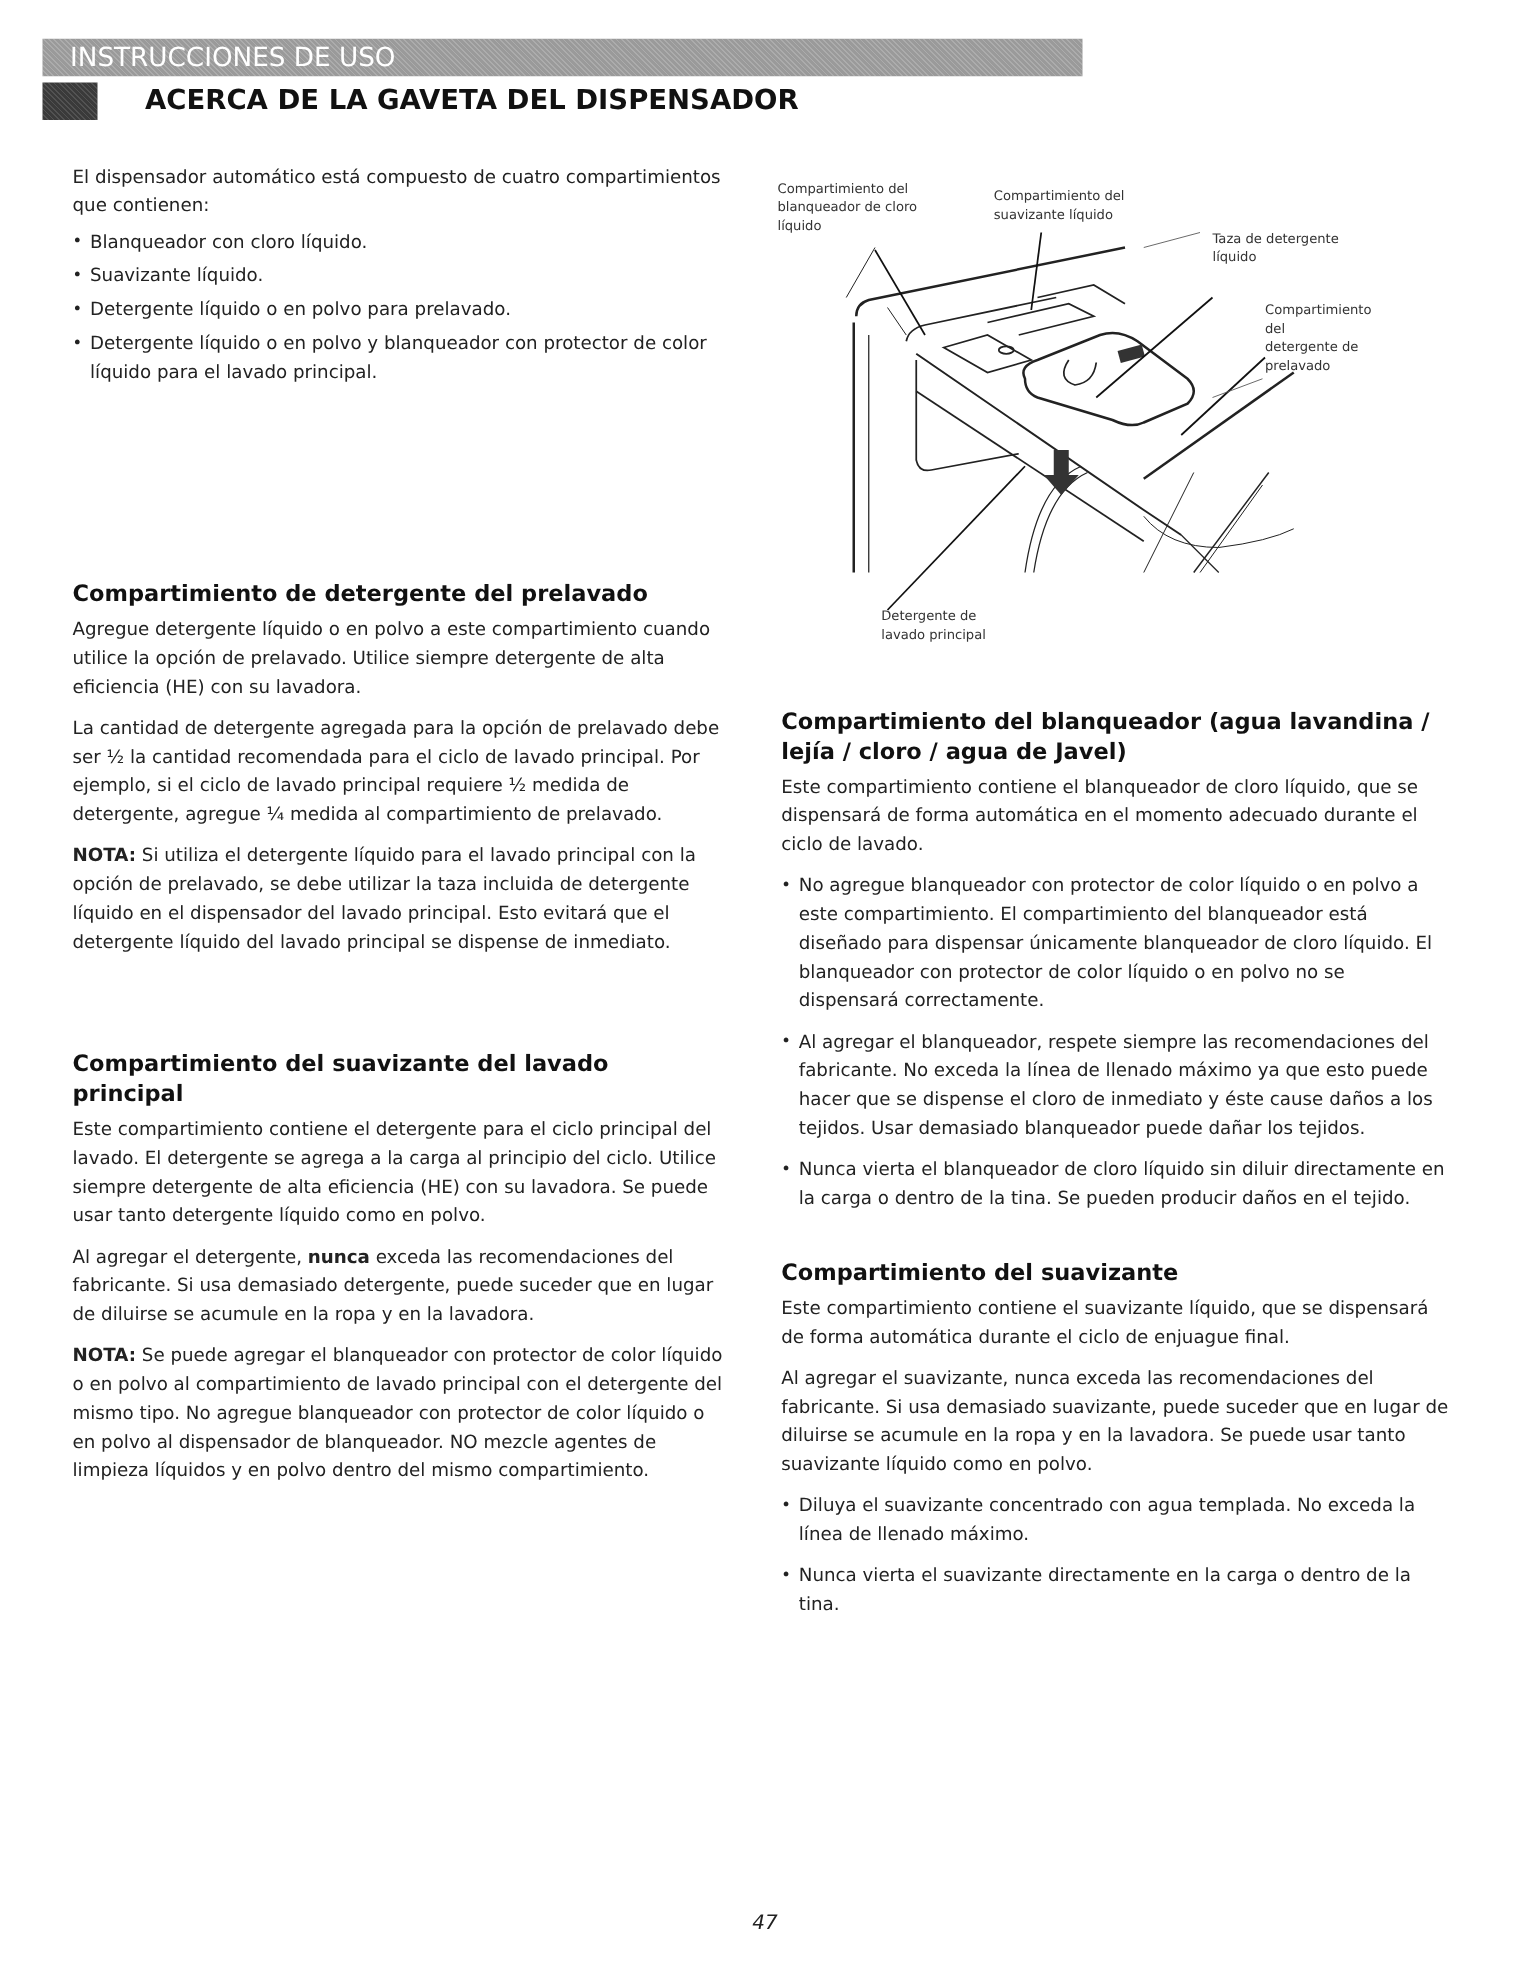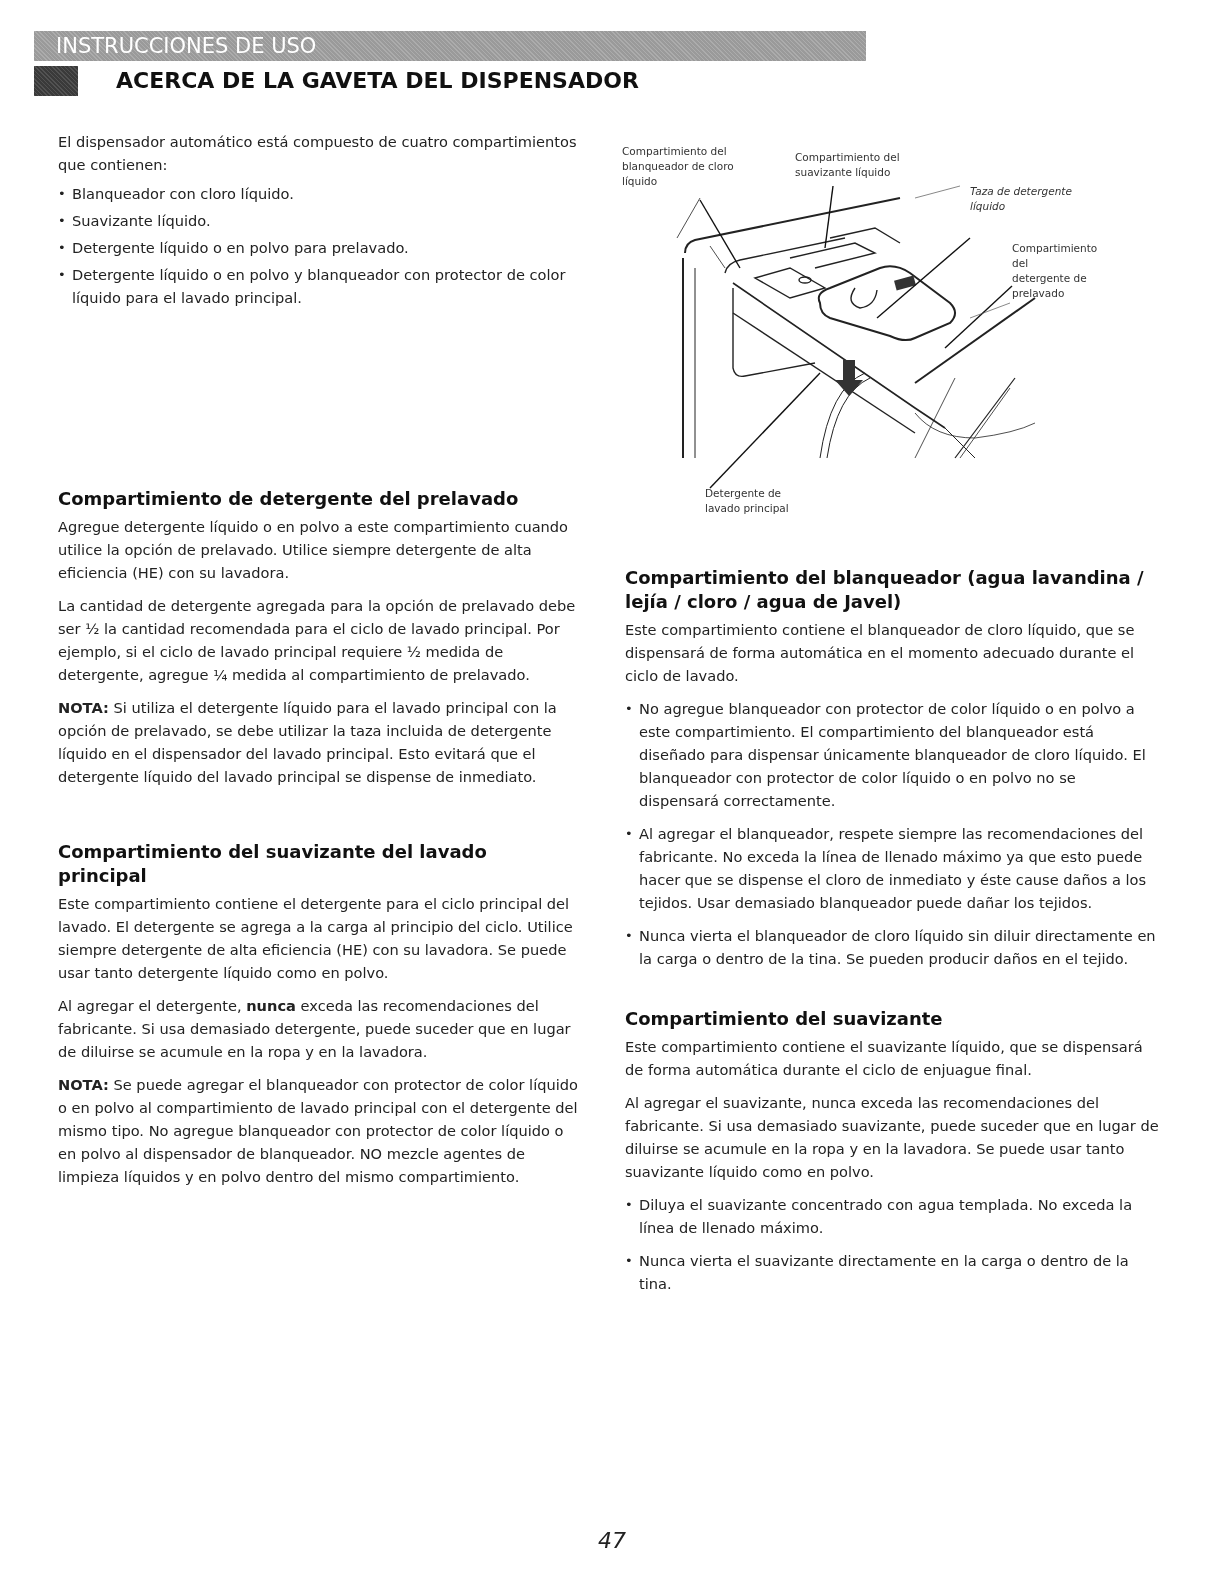--- a/index.html
+++ b/index.html
@@ -36,21 +36,21 @@
   .bullets li { position: relative; padding-left: 14px; margin: 0 0 10px 0; }
   .bullets li::before { content: "•"; position: absolute; left: 0; top: 0; font-size: 13px; }
   .intro .bullets li { margin-bottom: 4px; }
   .intro p { margin-bottom: 6px; margin-top: 16px; }
   .nota-label { font-weight: bold; }
   .strong { font-weight: bold; }
   .diagram { position: absolute; left: 615px; top: 138px; width: 500px; height: 390px; }
   .dlabel { position: absolute; font-size: 10.5px; line-height: 15px; color: #333; white-space: pre-line; }
   .page-number {
     position: absolute; left: 0; width: 1224px; top: 1528px; text-align: center;
-    font-size: 22px; font-style: italic; color: #222;
+    font-size: 16px; font-style: italic; color: #222;
   }
 </style>
 </head>
 <body>
 
 <div class="banner"></div>
 <div class="banner-title">INSTRUCCIONES DE USO</div>
 <div class="section-block"></div>
 <div class="section-title">ACERCA DE LA GAVETA DEL DISPENSADOR</div>
 
@@ -113,30 +113,30 @@
     <g stroke="#555" stroke-width="0.7" fill="none">
       <line x1="300" y1="60" x2="345" y2="48"></line>
       <line x1="355" y1="180" x2="395" y2="165"></line>
     </g>
   </svg>
   <div class="dlabel" style="left:7px; top:6px;">Compartimiento del
 blanqueador de cloro
 líquido</div>
   <div class="dlabel" style="left:180px; top:12px;">Compartimiento del
 suavizante líquido</div>
-  <div class="dlabel" style="left:355px; top:46px;font-style:italic;">Taza de detergente
+  <div class="dlabel" style="left:355px; top:46px;">Taza de detergente
 líquido</div>
   <div class="dlabel" style="left:397px; top:103px;">Compartimiento del
 detergente de
 prelavado</div>
   <div class="dlabel" style="left:90px; top:348px;">Detergente de
 lavado principal</div>
 </div>
 
-<div class="col" style="left:58px; top:487px; width:520px;">
+<div class="col" style="left:58px; top:464px; width:520px;">
   <h2>Compartimiento de detergente del prelavado</h2>
   <p>Agregue detergente líquido o en polvo a este compartimiento cuando utilice la opción de prelavado. Utilice siempre detergente de alta eficiencia (HE) con su lavadora.</p>
   <p>La cantidad de detergente agregada para la opción de prelavado debe ser ½ la cantidad recomendada para el ciclo de lavado principal. Por ejemplo, si el ciclo de lavado principal requiere ½ medida de detergente, agregue ¼ medida al compartimiento de prelavado.</p>
   <p><span class="nota-label">NOTA:</span><span> Si utiliza el detergente líquido para el lavado principal con la opción de prelavado, se debe utilizar la taza incluida de detergente líquido en el dispensador del lavado principal. Esto evitará que el detergente líquido del lavado principal se dispense de inmediato.</span></p>
 </div>
 
 <div class="col" style="left:58px; top:840px; width:520px;">
   <h2>Compartimiento del suavizante del lavado principal</h2>
   <p>Este compartimiento contiene el detergente para el ciclo principal del lavado. El detergente se agrega a la carga al principio del ciclo. Utilice siempre detergente de alta eficiencia (HE) con su lavadora. Se puede usar tanto detergente líquido como en polvo.</p>
   <p><span>Al agregar el detergente, </span><span class="strong">nunca</span><span> exceda las recomendaciones del fabricante. Si usa demasiado detergente, puede suceder que en lugar de diluirse se acumule en la ropa y en la lavadora.</span></p>

